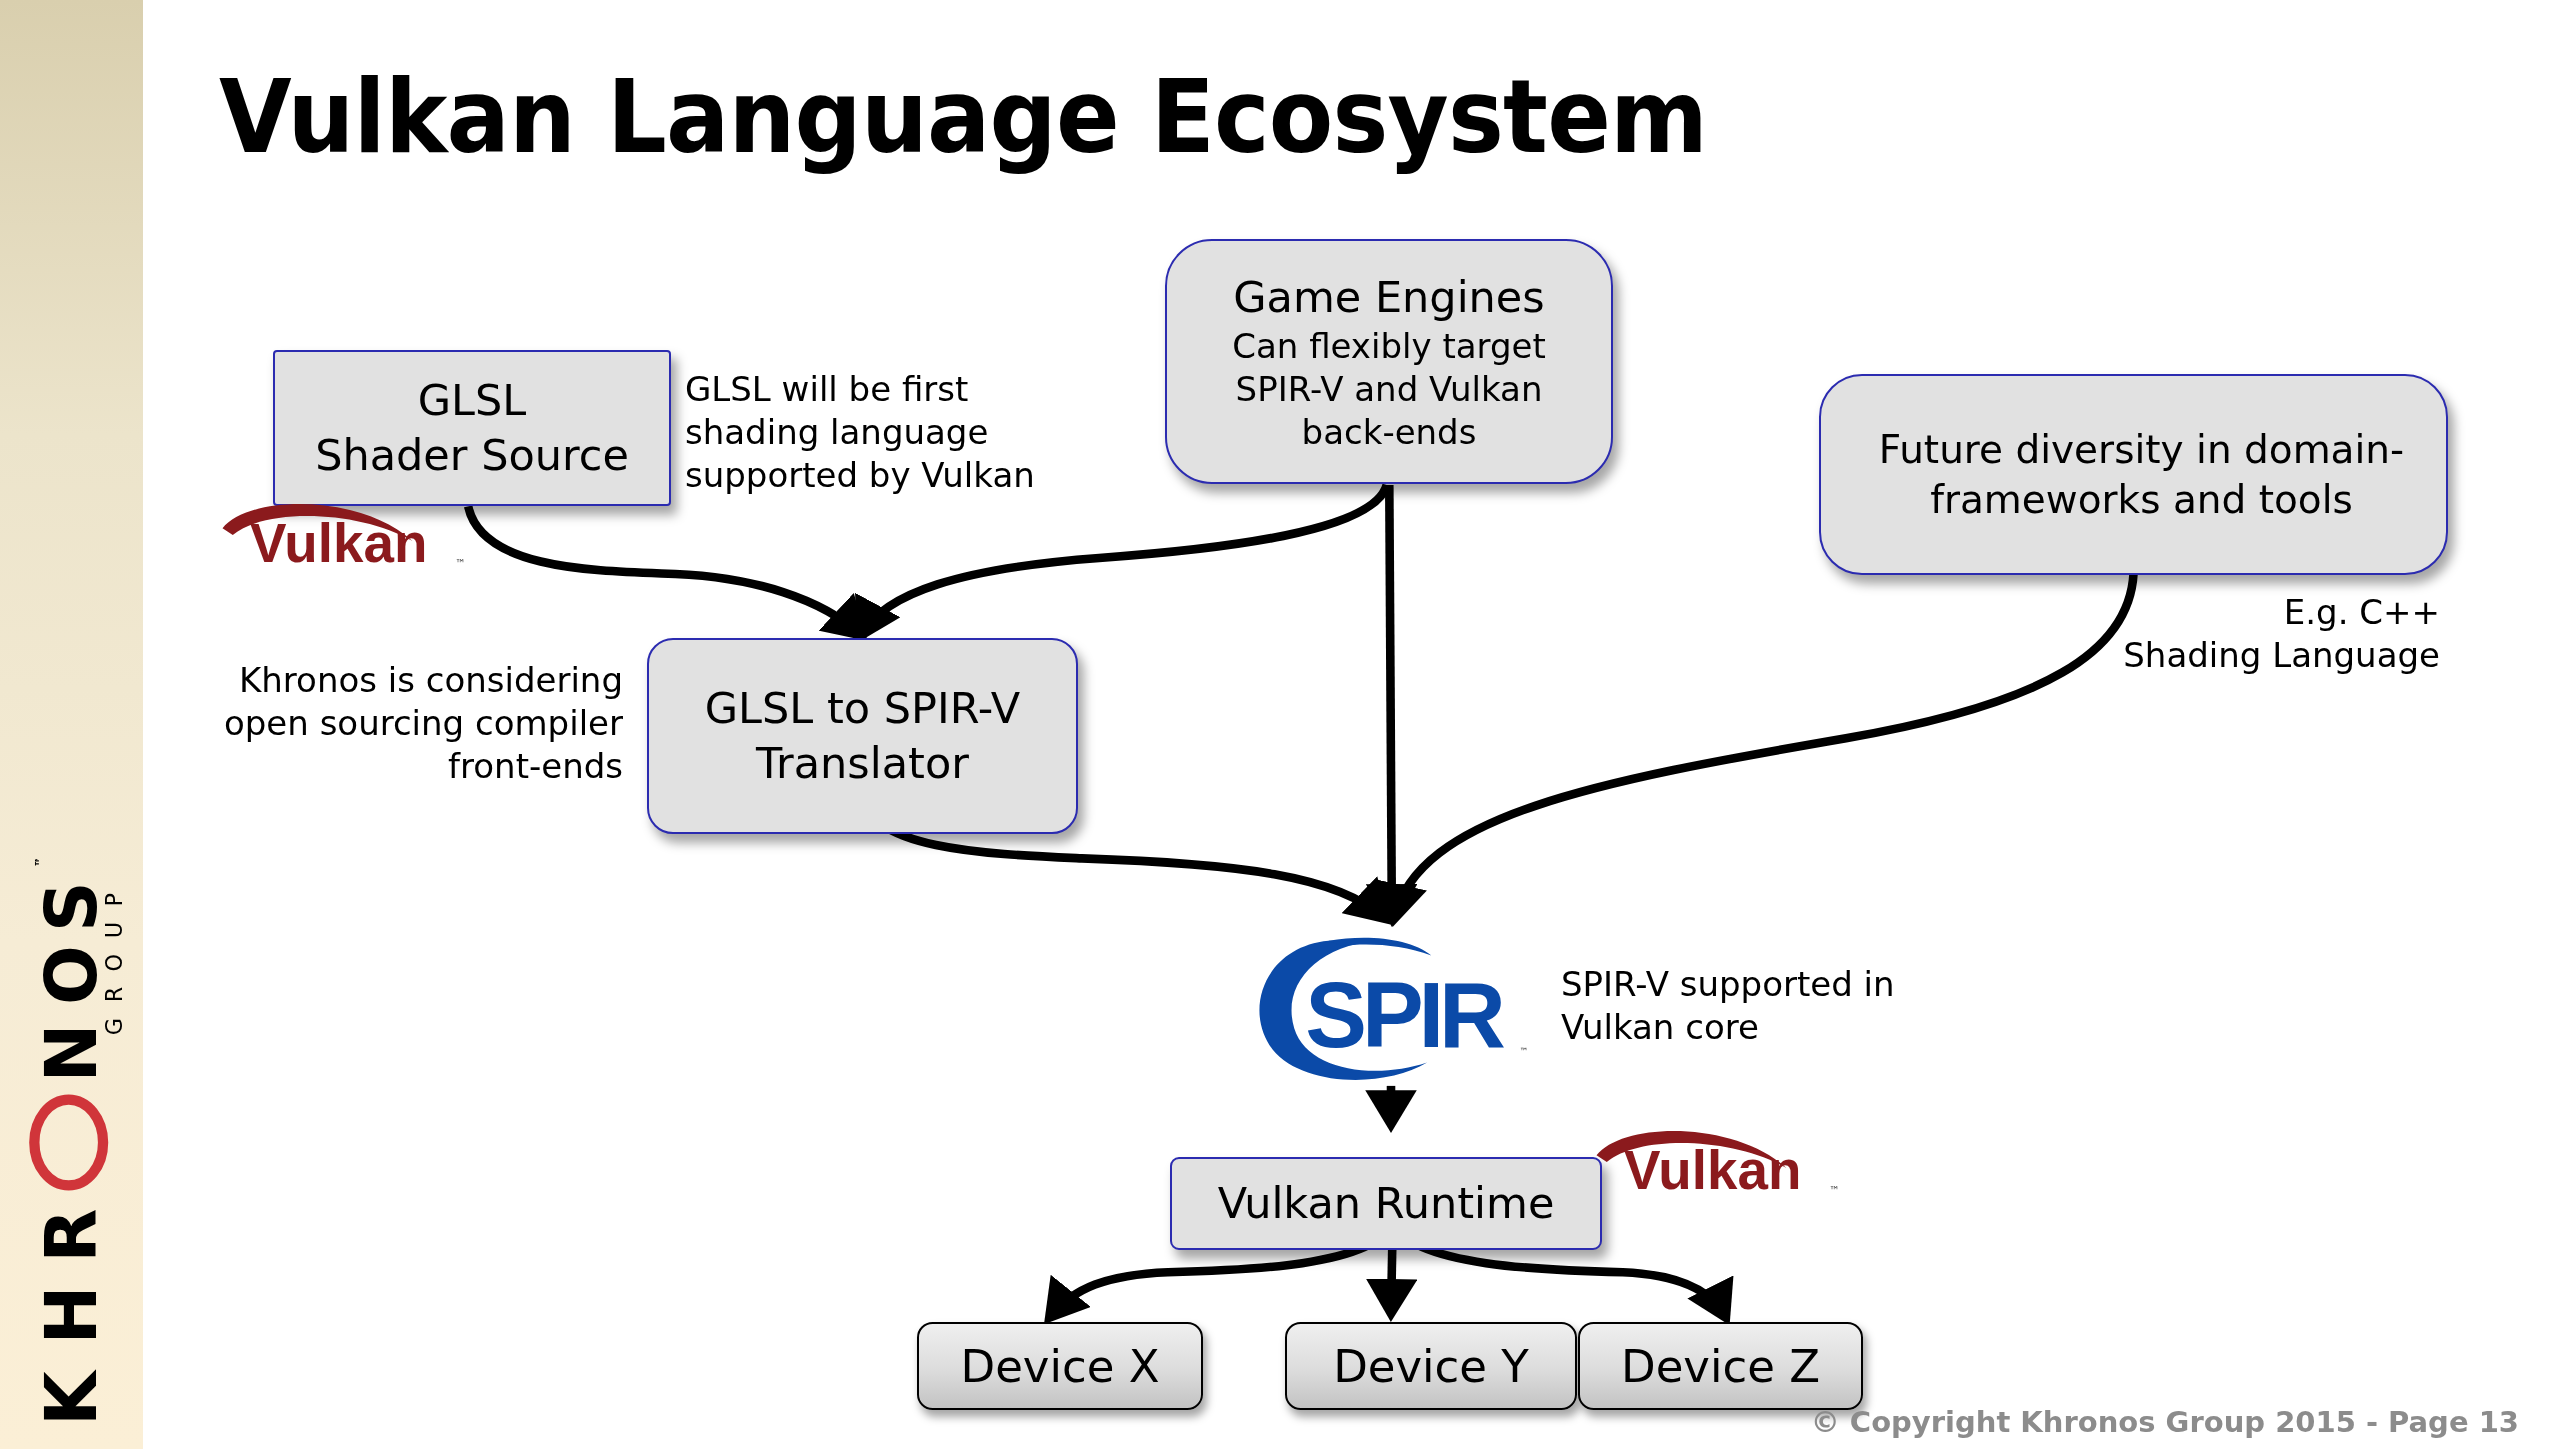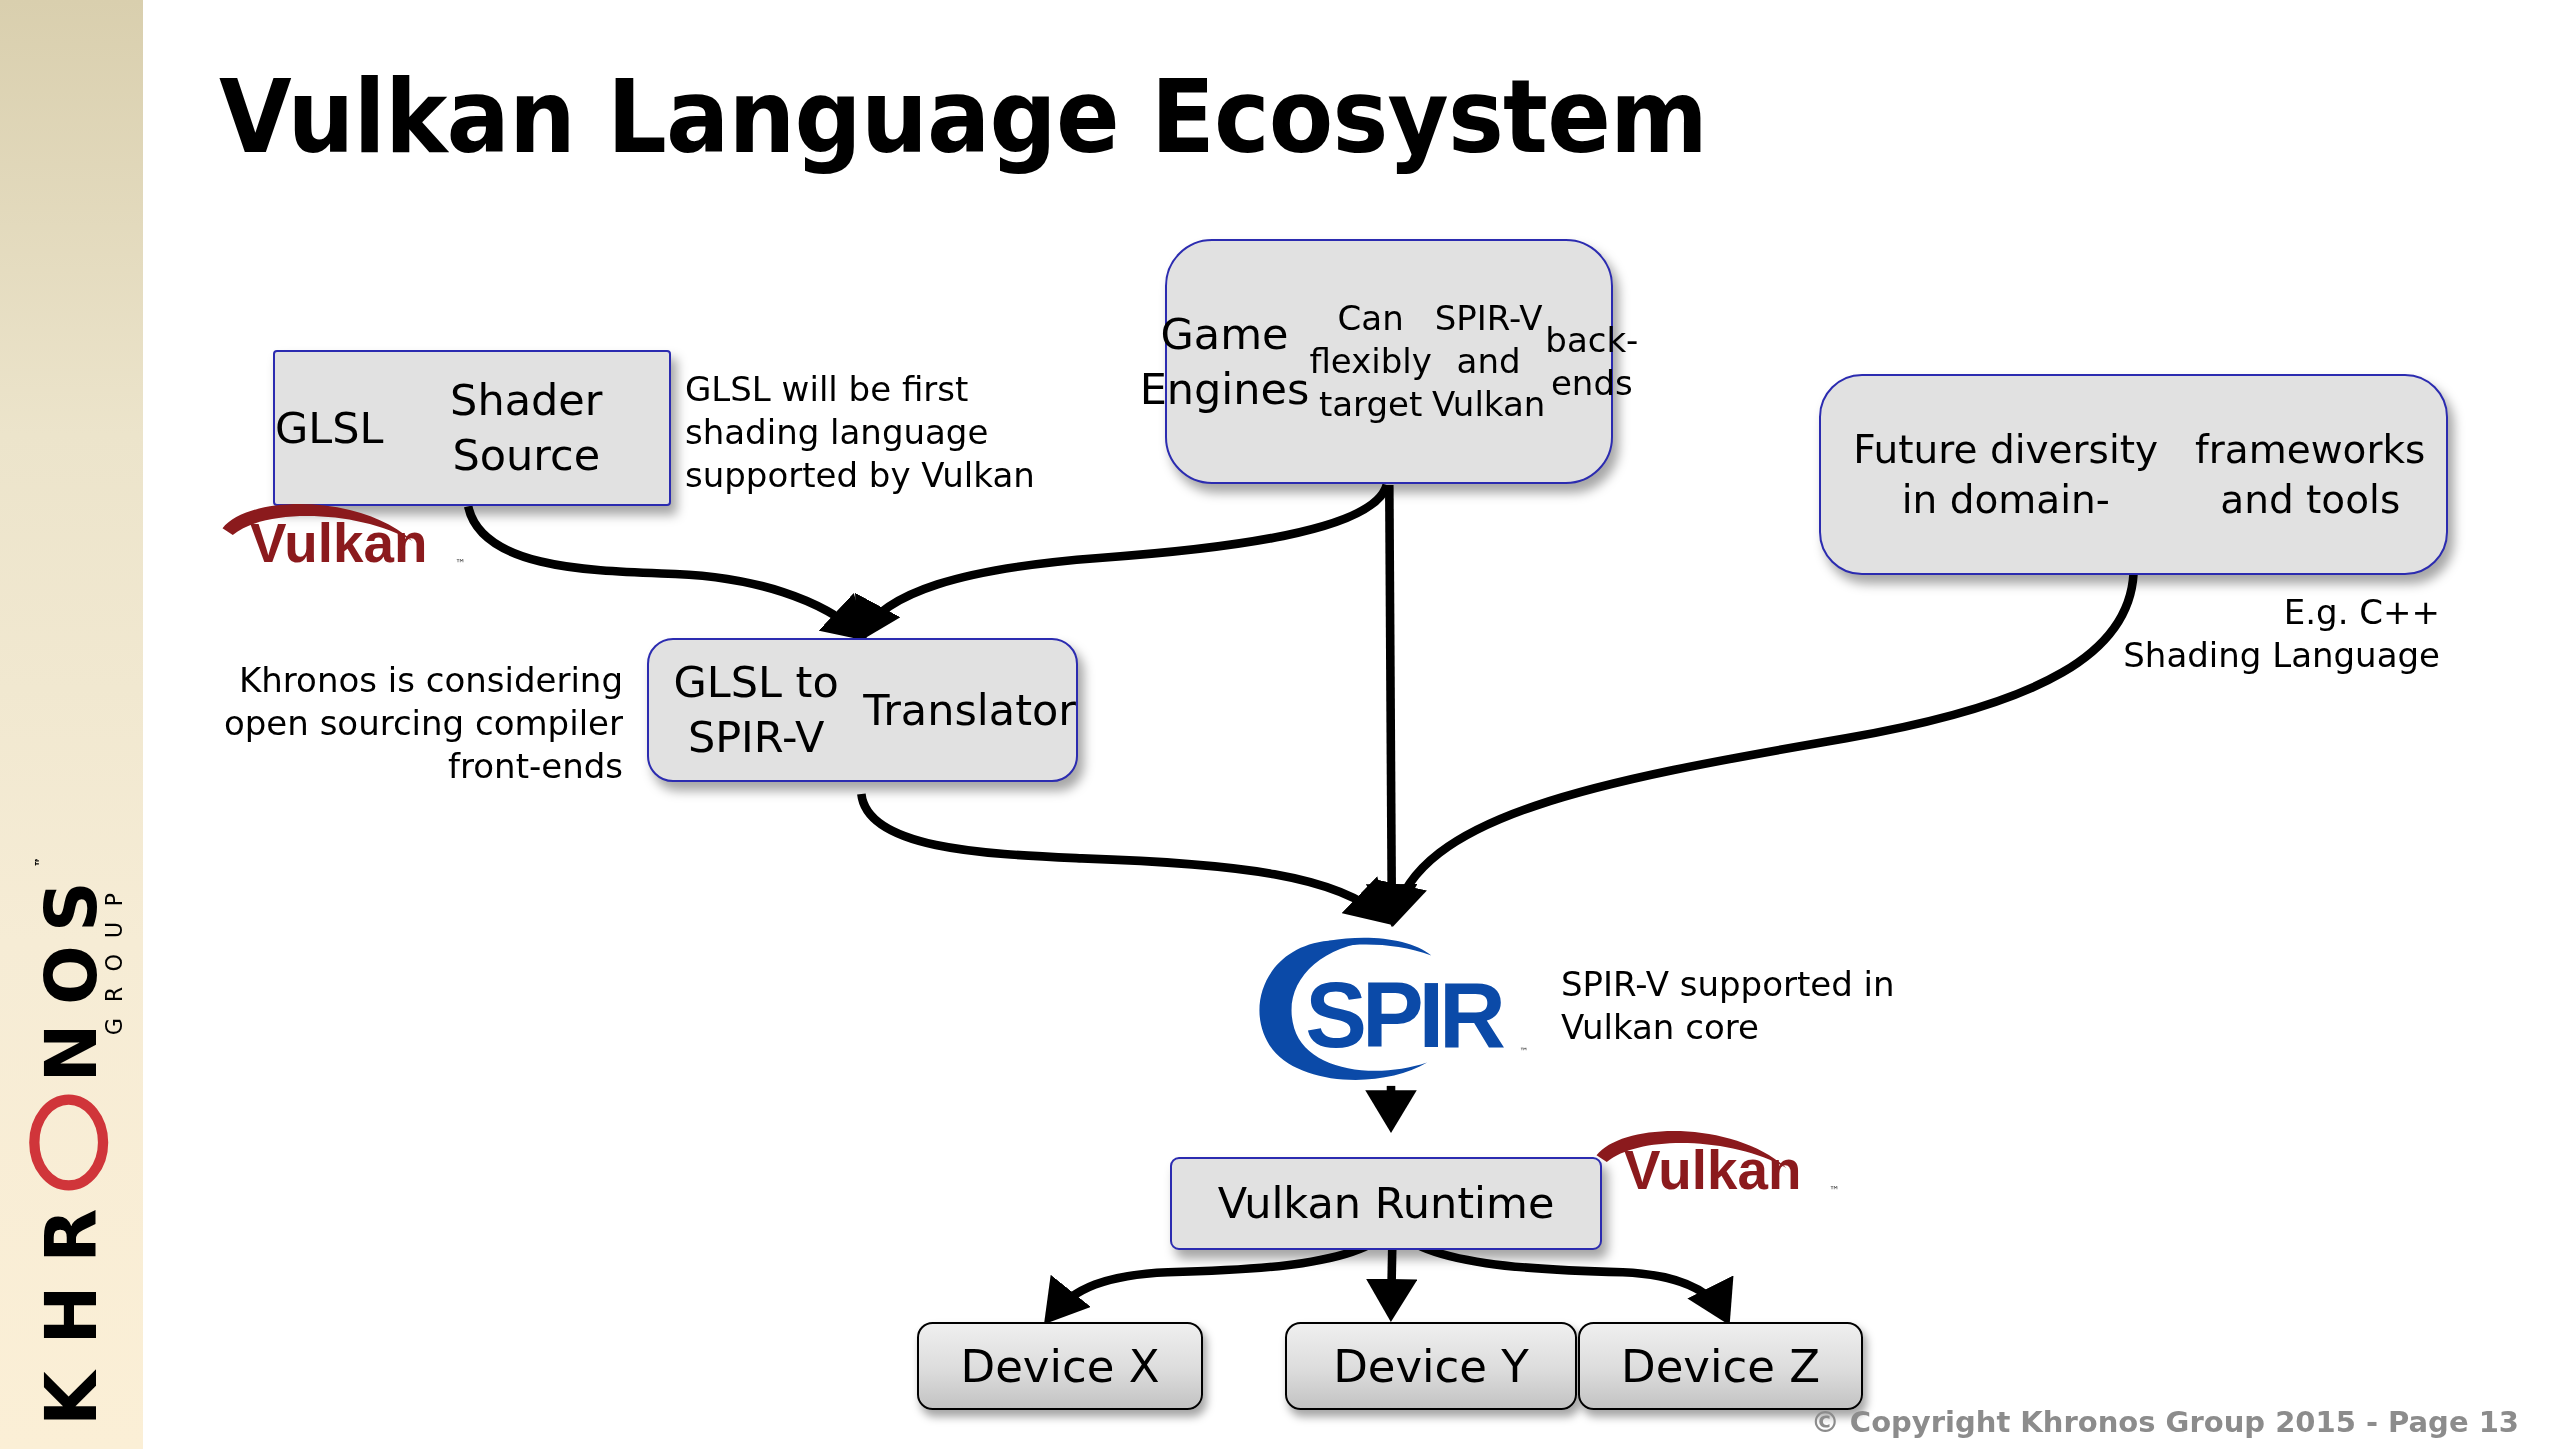--- a/index.html
+++ b/index.html
@@ -4,21 +4,21 @@
 <style>
   html, body { margin:0; padding:0; }
   body { width:2576px; height:1449px; position:relative; overflow:hidden; background:#ffffff;
          font-family:"DejaVu Sans", "Liberation Sans", sans-serif; color:#000; }
   .sidebar { position:absolute; left:0; top:0; width:143px; height:1449px;
              background:linear-gradient(180deg,#d9cfae 0%,#ece4cb 30%,#f6ecd5 65%,#fbefd6 100%); }
   .khronos { position:absolute; left:17px; top:859px; width:112px; height:567px; }
   .title { position:absolute; left:219px; top:58px; font-size:101px; font-weight:bold; letter-spacing:-0.9px;
            font-family:"DejaVu Sans", sans-serif; white-space:nowrap; transform:scaleX(0.93); transform-origin:left top; }
   .box { position:absolute; background:#e1e1e1; border:2.6px solid #2b2bb0; border-radius:34px;
-         box-shadow:5.2px 8.6px 10.3px rgba(0,0,0,0.35); display:flex; flex-direction:row;
+         box-shadow:5.2px 8.6px 10.3px rgba(0,0,0,0.35); display:flex; flex-direction:column;
          align-items:center; justify-content:center; text-align:center; box-sizing:border-box; }
   .box .big { font-size:43px; line-height:55px; }
   .box .small { font-size:34px; line-height:43px; }
   .device { position:absolute; border:2.6px solid #000; border-radius:15.5px;
             background:linear-gradient(180deg,#efefef 0%,#dcdcdc 55%,#c3c3c3 100%);
             box-shadow:3.4px 6.9px 8.6px rgba(0,0,0,0.35); display:flex; align-items:center; justify-content:center;
             font-size:45px; box-sizing:border-box; }
   .note { position:absolute; font-size:34px; line-height:43px; white-space:nowrap; }
   .note.right { text-align:right; }
   .footer { position:absolute; right:57px; bottom:10.3px; font-size:29px; color:#8c8c8c; font-weight:bold; }
@@ -99,21 +99,21 @@
 <div class="note right" style="right:136px;top:591px;">
   <div>E.g. C++</div>
   <div>Shading Language</div>
 </div>
 
 <div class="note right" style="right:1953px;top:659px;">
   <div>Khronos is considering</div>
   <div>open sourcing compiler</div>
   <div>front-ends</div>
 </div>
-<div class="box" style="left:647px;top:638px;width:431px;height:144px;border-radius:26px;">
+<div class="box" style="left:647px;top:638px;width:431px;height:196px;border-radius:26px;">
   <div class="big">GLSL to SPIR-V</div>
   <div class="big">Translator</div>
 </div>
 
 <svg class="spir" viewBox="0 0 330 175">
   <path d="M95,8 C20,15 -5,90 30,135 C65,178 160,180 210,150 C150,170 70,160 55,110 C40,60 80,15 150,8 Z" fill="#0b4aa8"></path>
   <path d="M95,8 C140,0 190,5 215,25 C180,12 140,10 110,14 Z" fill="#0b4aa8"></path>
   <text x="68" y="132" font-family="Liberation Sans, sans-serif" font-weight="bold" font-size="108" fill="#0b4aa8" letter-spacing="-6">SPIR</text>
   <text x="318" y="140" font-size="10" fill="#333">™</text>
 </svg>

